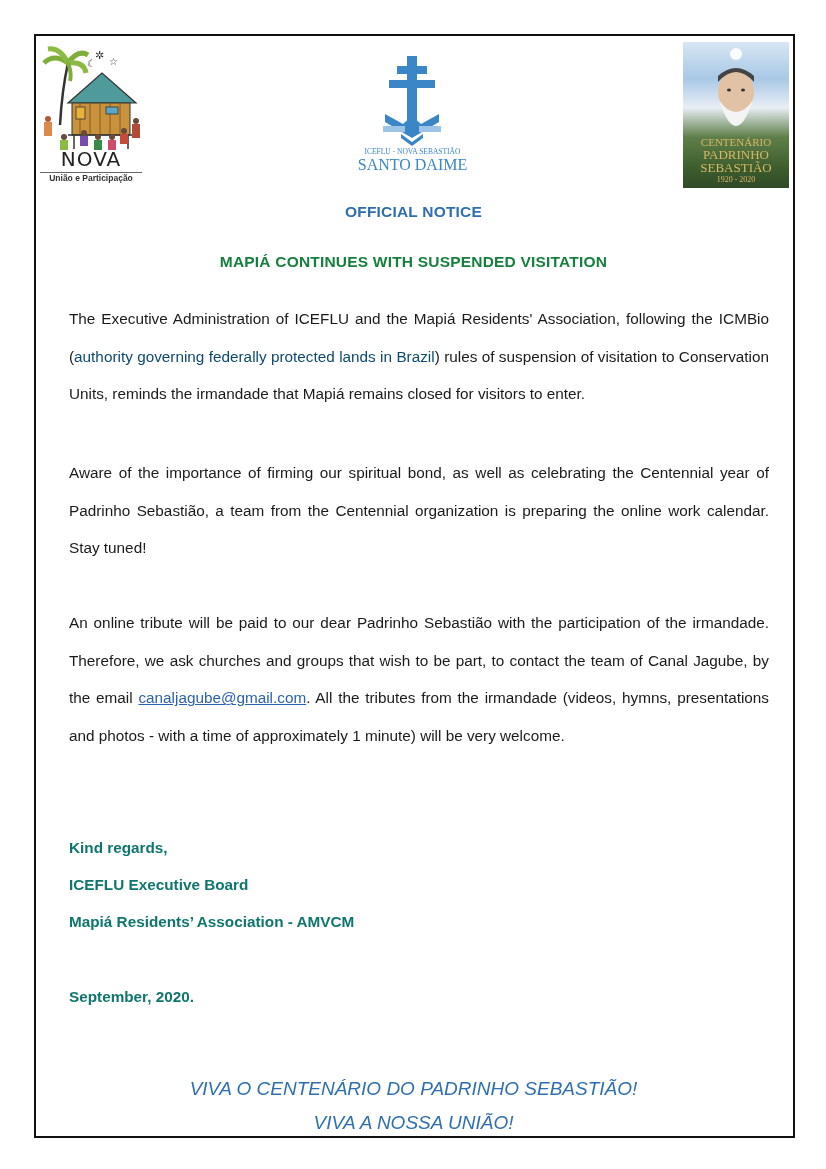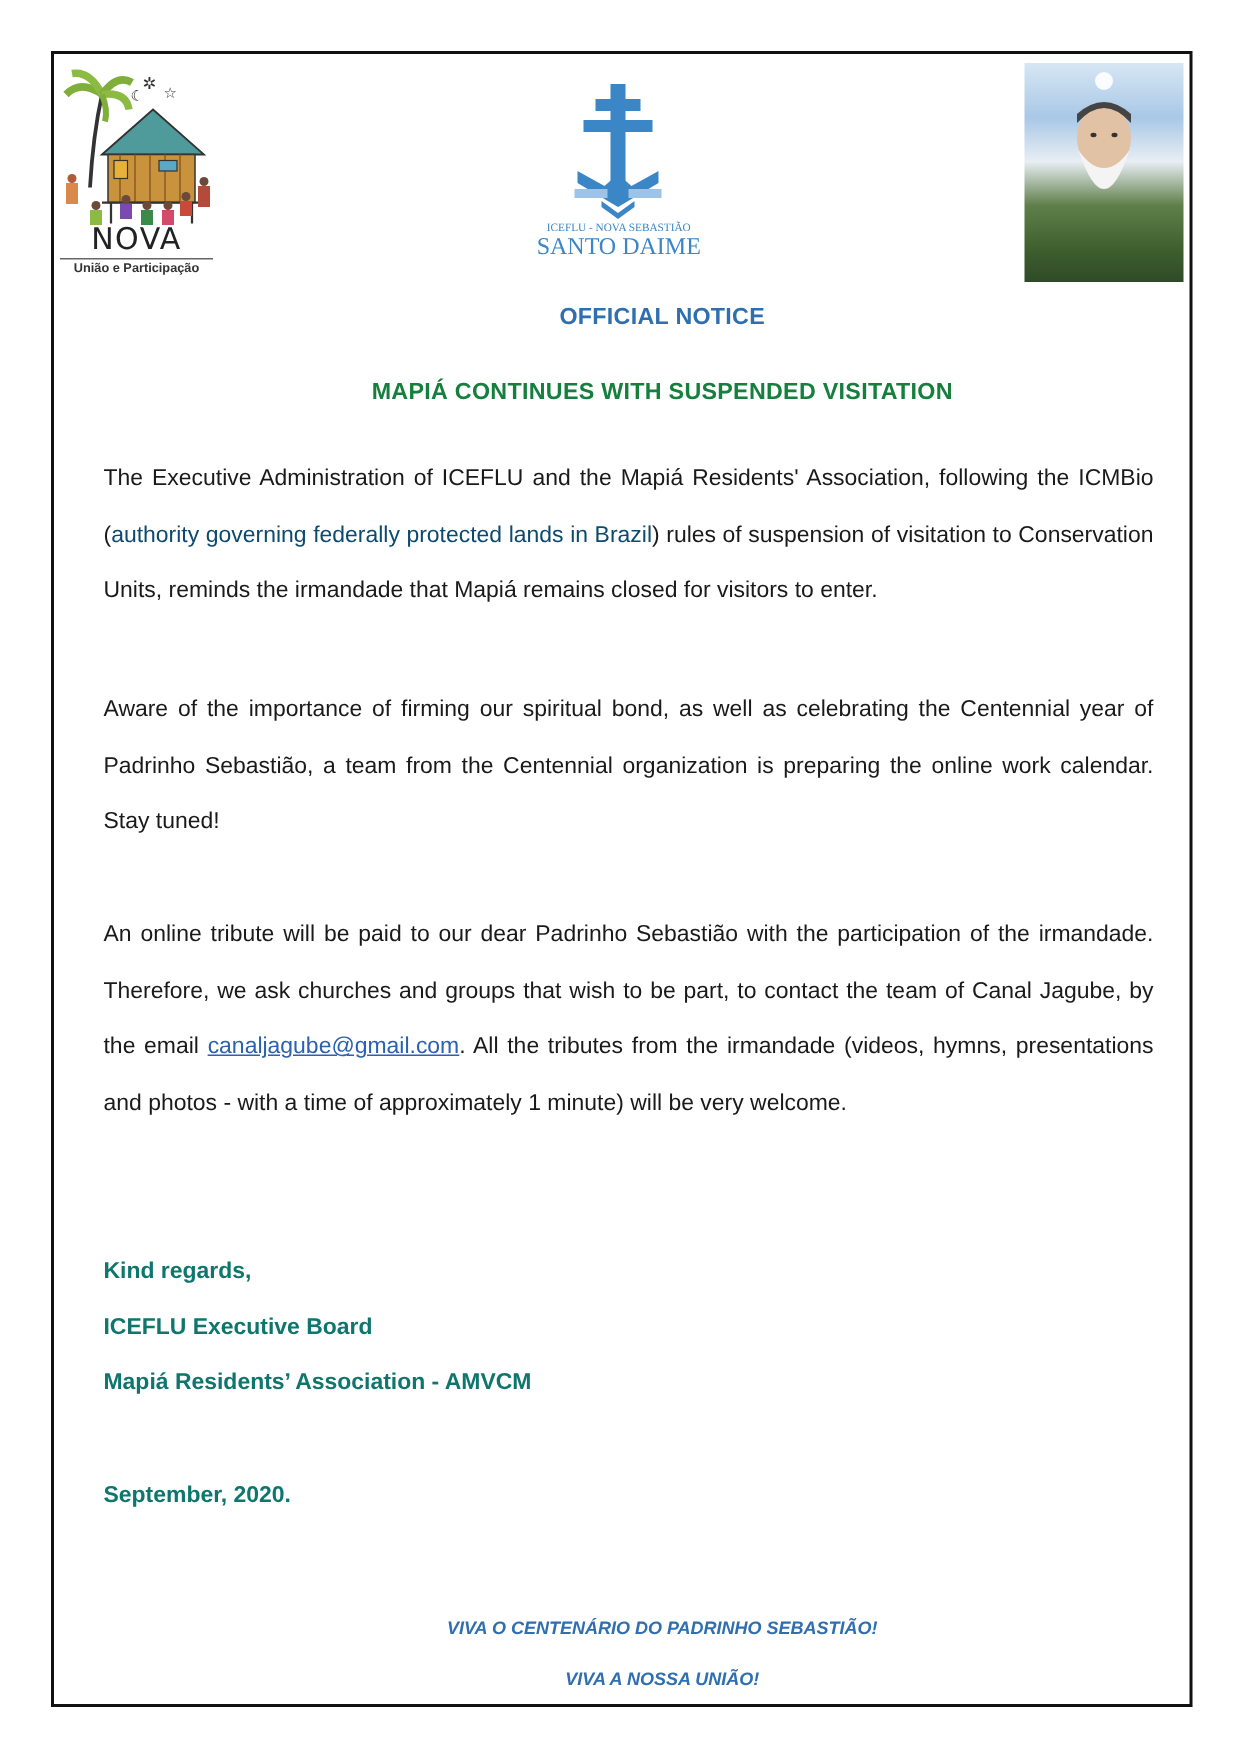--- a/index.html
+++ b/index.html
@@ -3,33 +3,33 @@
 <meta charset="utf-8">
 <style>
   html, body { margin: 0; padding: 0; background: #ffffff; }
   body { width: 826px; height: 1169px; position: relative; overflow: hidden;
          font-family: "Liberation Sans", "DejaVu Sans", sans-serif; color: #1a1a1a; }
   .frame { position: absolute; left: 34px; top: 34px; width: 757px; height: 1100px;
            border: 2px solid #111; box-sizing: content-box; }
   .logo-left { position: absolute; left: 40px; top: 45px; width: 102px; height: 138px; }
   .logo-center { position: absolute; left: 345px; top: 52px; width: 135px; height: 125px; }
   .logo-right { position: absolute; left: 683px; top: 42px; width: 106px; height: 146px; }
-  .center-text { position: absolute; left: 34px; width: 759px; text-align: center; padding-left: 28px; }
+  .center-text { position: absolute; left: 34px; width: 759px; text-align: center; }
   .notice-title { top: 203px; color: #2f6fb0; font-weight: bold; font-size: 15.5px; letter-spacing: 0.2px; }
   .subject { top: 253px; color: #15803d; font-weight: bold; font-size: 15.5px; letter-spacing: 0.2px; }
   .para { position: absolute; left: 69px; width: 700px; font-size: 15.3px; line-height: 37.7px;
           text-align: justify; color: #1a1a1a; }
   .p1 { top: 300px; }
   .p2 { top: 454px; }
   .p3 { top: 604px; }
   .email-link { color: #2a62b0; text-decoration: underline; cursor: pointer; }
   .bold-note { color: #0c4a6e; }
   .sign { position: absolute; left: 69px; font-size: 15.3px; color: #0f766e; font-weight: bold; }
   .s1 { top: 839px; } .s2 { top: 876px; } .s3 { top: 913px; } .s4 { top: 988px; }
-  .closing { color: #2f6fb0; font-weight: bold; font-style: italic; font-size: 12px; }
+  .closing { color: #2f6fb0; font-weight: normal; font-style: italic; font-size: 19px; }
   .c1 { top: 1078px; } .c2 { top: 1112px; }
 </style>
 </head>
 <body>
 
 <div class="frame"></div>
 
 <div class="logo-left">
   <svg width="102" height="138" viewBox="0 0 102 138">
 
@@ -95,20 +95,26 @@
 
 <div class="logo-right" style="background: linear-gradient(180deg, #d7e6f4 0%, #a8c8e6 25%, #e8eef4 45%, #5f7f4a 65%, #3f5f2e 85%, #2f4a28 100%); overflow:hidden;">
   <svg width="106" height="146" viewBox="0 0 106 146">
     <circle cx="53" cy="12" r="6" fill="#fff" opacity="0.9"></circle>
     <ellipse cx="53" cy="50" rx="18" ry="22" fill="#e2c2a4"></ellipse>
     <path d="M35 40 Q53 20 71 40 L71 34 Q53 18 35 34 Z" fill="#444"></path>
     <path d="M36 58 Q53 110 70 58 Q62 70 53 70 Q44 70 36 58Z" fill="#f4f4f4"></path>
     <ellipse cx="46" cy="48" rx="2" ry="1.5" fill="#333"></ellipse>
     <ellipse cx="60" cy="48" rx="2" ry="1.5" fill="#333"></ellipse>
   </svg>
+  <div style="position:absolute;left:0;top:95px;width:106px;text-align:center;font-family:'Liberation Serif',serif;font-size:11px;line-height:11px;color:#d9b766;">
+    <div>CENTENÁRIO</div>
+    <div style="font-size:13px;line-height:13px;">PADRINHO</div>
+    <div style="font-size:13px;line-height:13px;">SEBASTIÃO</div>
+    <div style="font-size:8px;">1920 - 2020</div>
+  </div>
 </div>
 
 <div class="center-text notice-title">OFFICIAL NOTICE</div>
 <div class="center-text subject">MAPIÁ CONTINUES WITH SUSPENDED VISITATION</div>
 
 <div class="para p1"><span>The Executive Administration of ICEFLU and the Mapiá Residents' Association, following the ICMBio (</span><span class="bold-note">authority governing federally protected lands in Brazil</span><span>) rules of suspension of visitation to Conservation Units, reminds the irmandade that Mapiá remains closed for visitors to enter.</span></div>
 
 <div class="para p2">Aware of the importance of firming our spiritual bond, as well as celebrating the Centennial year of Padrinho Sebastião, a team from the Centennial organization is preparing the online work calendar. Stay tuned!</div>
 
 <div class="para p3"><span>An online tribute will be paid to our dear Padrinho Sebastião with the participation of the irmandade. Therefore, we ask churches and groups that wish to be part, to contact the team of Canal Jagube, by the email </span><a class="email-link">canaljagube@gmail.com</a><span>. All the tributes from the irmandade (videos, hymns, presentations and photos - with a time of approximately 1 minute) will be very welcome.</span></div>

